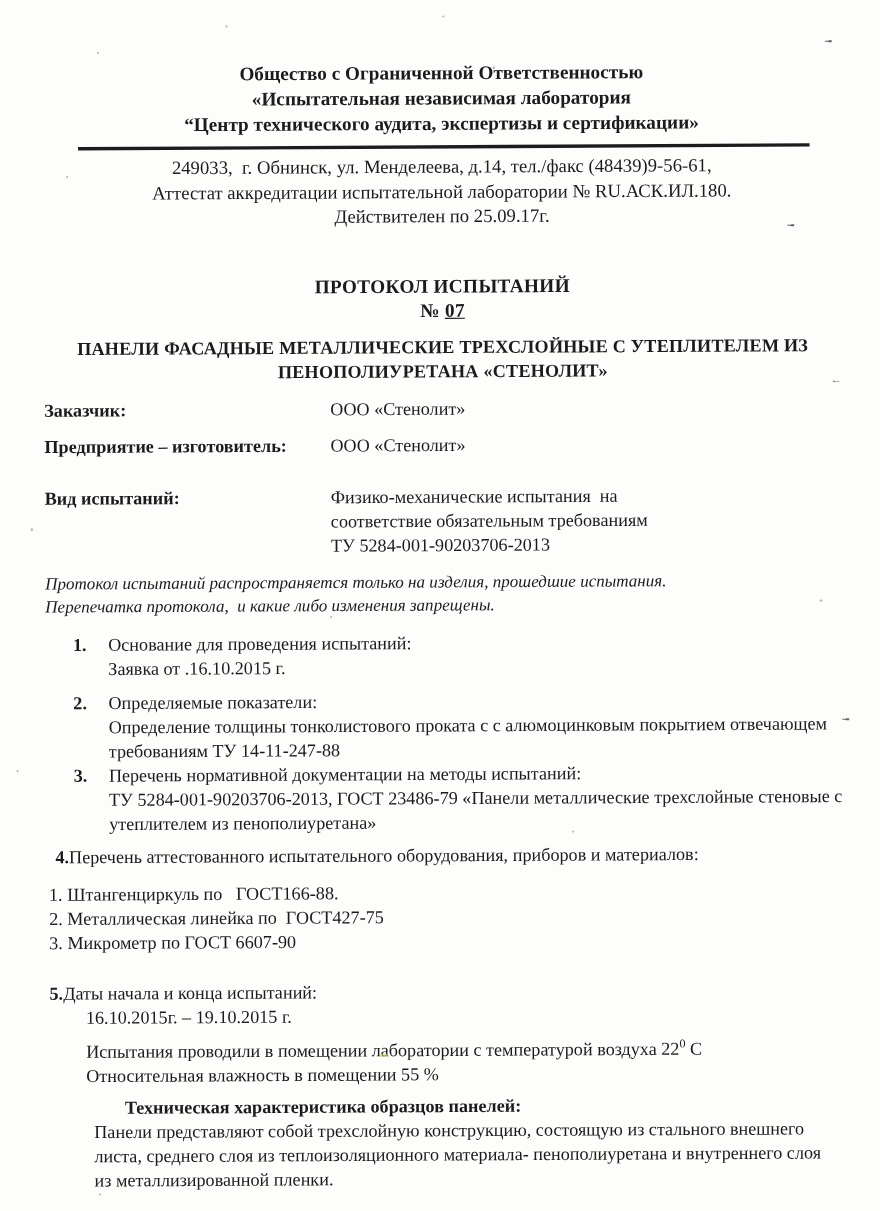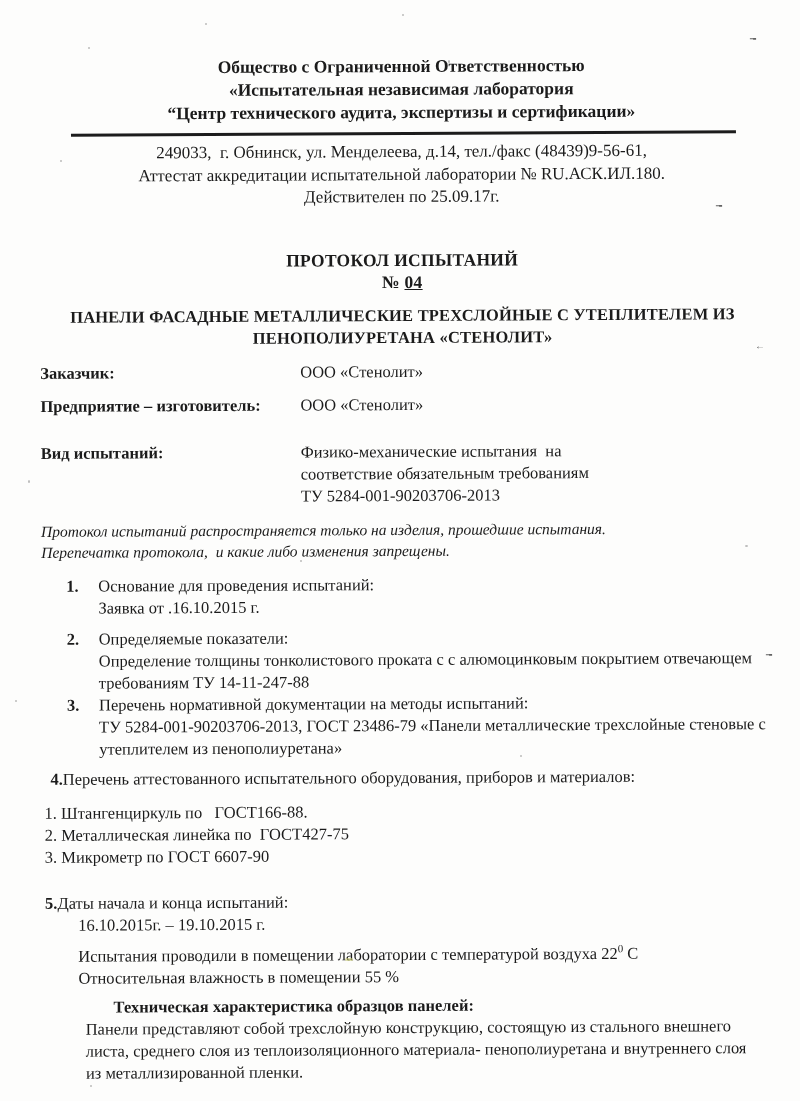--- a/index.html
+++ b/index.html
@@ -79,21 +79,21 @@
     <div class="rule"></div>
 
     <div class="contact">
       <div data-bind="header.address">249033,  г. Обнинск, ул. Менделеева, д.14, тел./факс (48439)9-56-61,</div>
       <div data-bind="header.accreditation">Аттестат аккредитации испытательной лаборатории № RU.АСК.ИЛ.180.</div>
       <div data-bind="header.valid_until">Действителен по 25.09.17г.</div>
     </div>
 
     <div class="title-block">
       <div data-bind="title.protocol">ПРОТОКОЛ ИСПЫТАНИЙ</div>
-      <div><span data-bind="title.number_sign">№ </span><span class="num-underline" data-bind="title.number">04</span></div>
+      <div><span data-bind="title.number_sign">№ </span><span class="num-underline" data-bind="title.number">07</span></div>
     </div>
 
     <div class="subject">
       <div data-bind="title.subject_line1">ПАНЕЛИ ФАСАДНЫЕ МЕТАЛЛИЧЕСКИЕ ТРЕХСЛОЙНЫЕ С УТЕПЛИТЕЛЕМ ИЗ</div>
       <div data-bind="title.subject_line2">ПЕНОПОЛИУРЕТАНА «СТЕНОЛИТ»</div>
     </div>
 
     <div class="party-row first">
       <div class="party-label b" data-bind="parties.customer_label">Заказчик:</div>
       <div class="party-value" data-bind="parties.customer_value">ООО «Стенолит»</div>

